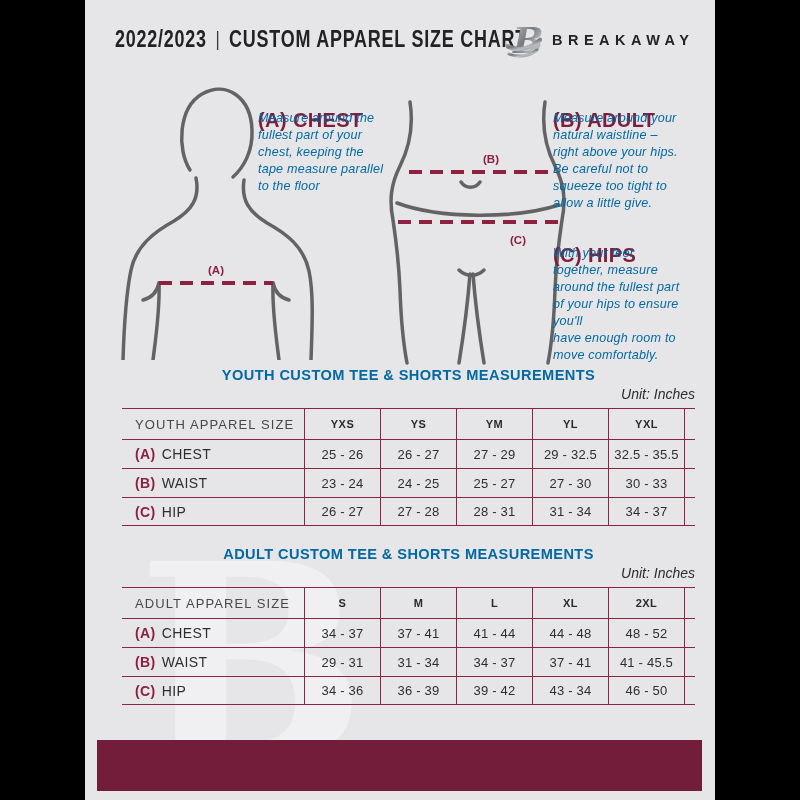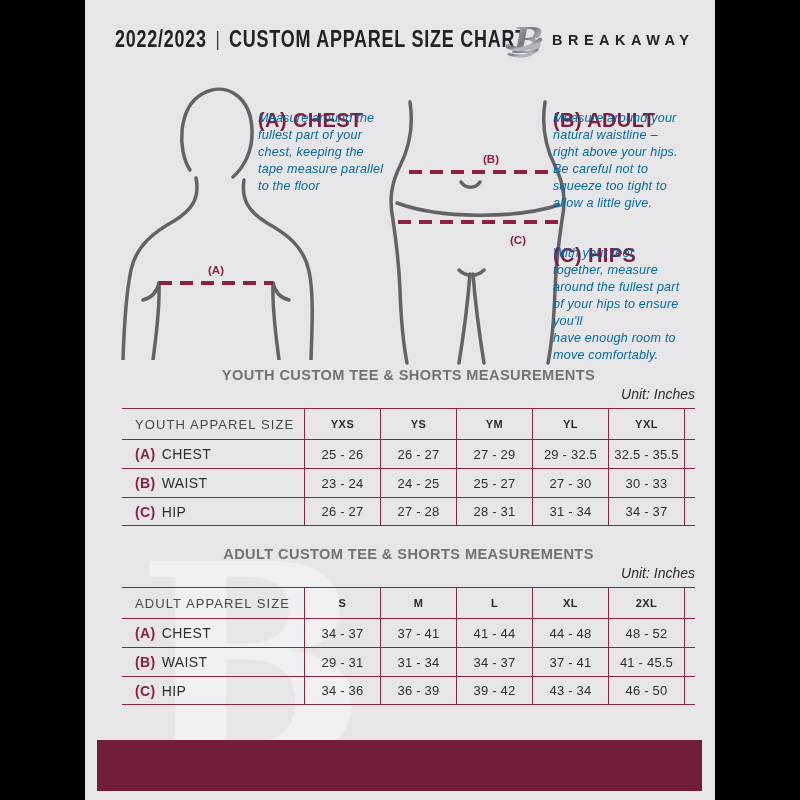--- a/index.html
+++ b/index.html
@@ -35,21 +35,21 @@
   
   .guide-head {
     position:absolute; font-size:20px; font-weight:bold; color:#7e1d3c; letter-spacing:0.4px;margin-top:24px;
   }
   .guide-body {
     position:absolute; font-size:12.6px; font-style:italic; color:#0369a1;
     line-height:17px; white-space:pre-line; letter-spacing:0.2px;
   }
   
   .tbl-wrap { position:absolute; left:37px; width:573px; }
-  .tbl-title { text-align:center; font-size:14.6px; font-weight:600; color:#737373; letter-spacing:0.4px; }
+  .tbl-title { text-align:center; font-size:14.6px; font-weight:600; color:#0369a1; letter-spacing:0.4px; }
   .tbl-unit  { text-align:right; font-size:14px; font-style:italic; color:#2c2c2e; margin-top:3px; }
   .grid-table { display:grid; grid-template-columns:182px 76px 76px 76px 76px 76px 1fr; }
   .trow { display:contents; }
   .cell {
     display:flex; align-items:center; justify-content:center;
     border-top:1.5px solid #8e2343; height:29px; color:#2e2e30;
   }
   .trow.head .cell { height:31px; }
   .trow.last .cell { border-bottom:1.5px solid #8e2343; }
   .cell.vl { border-left:1.5px solid #8e2343; }

